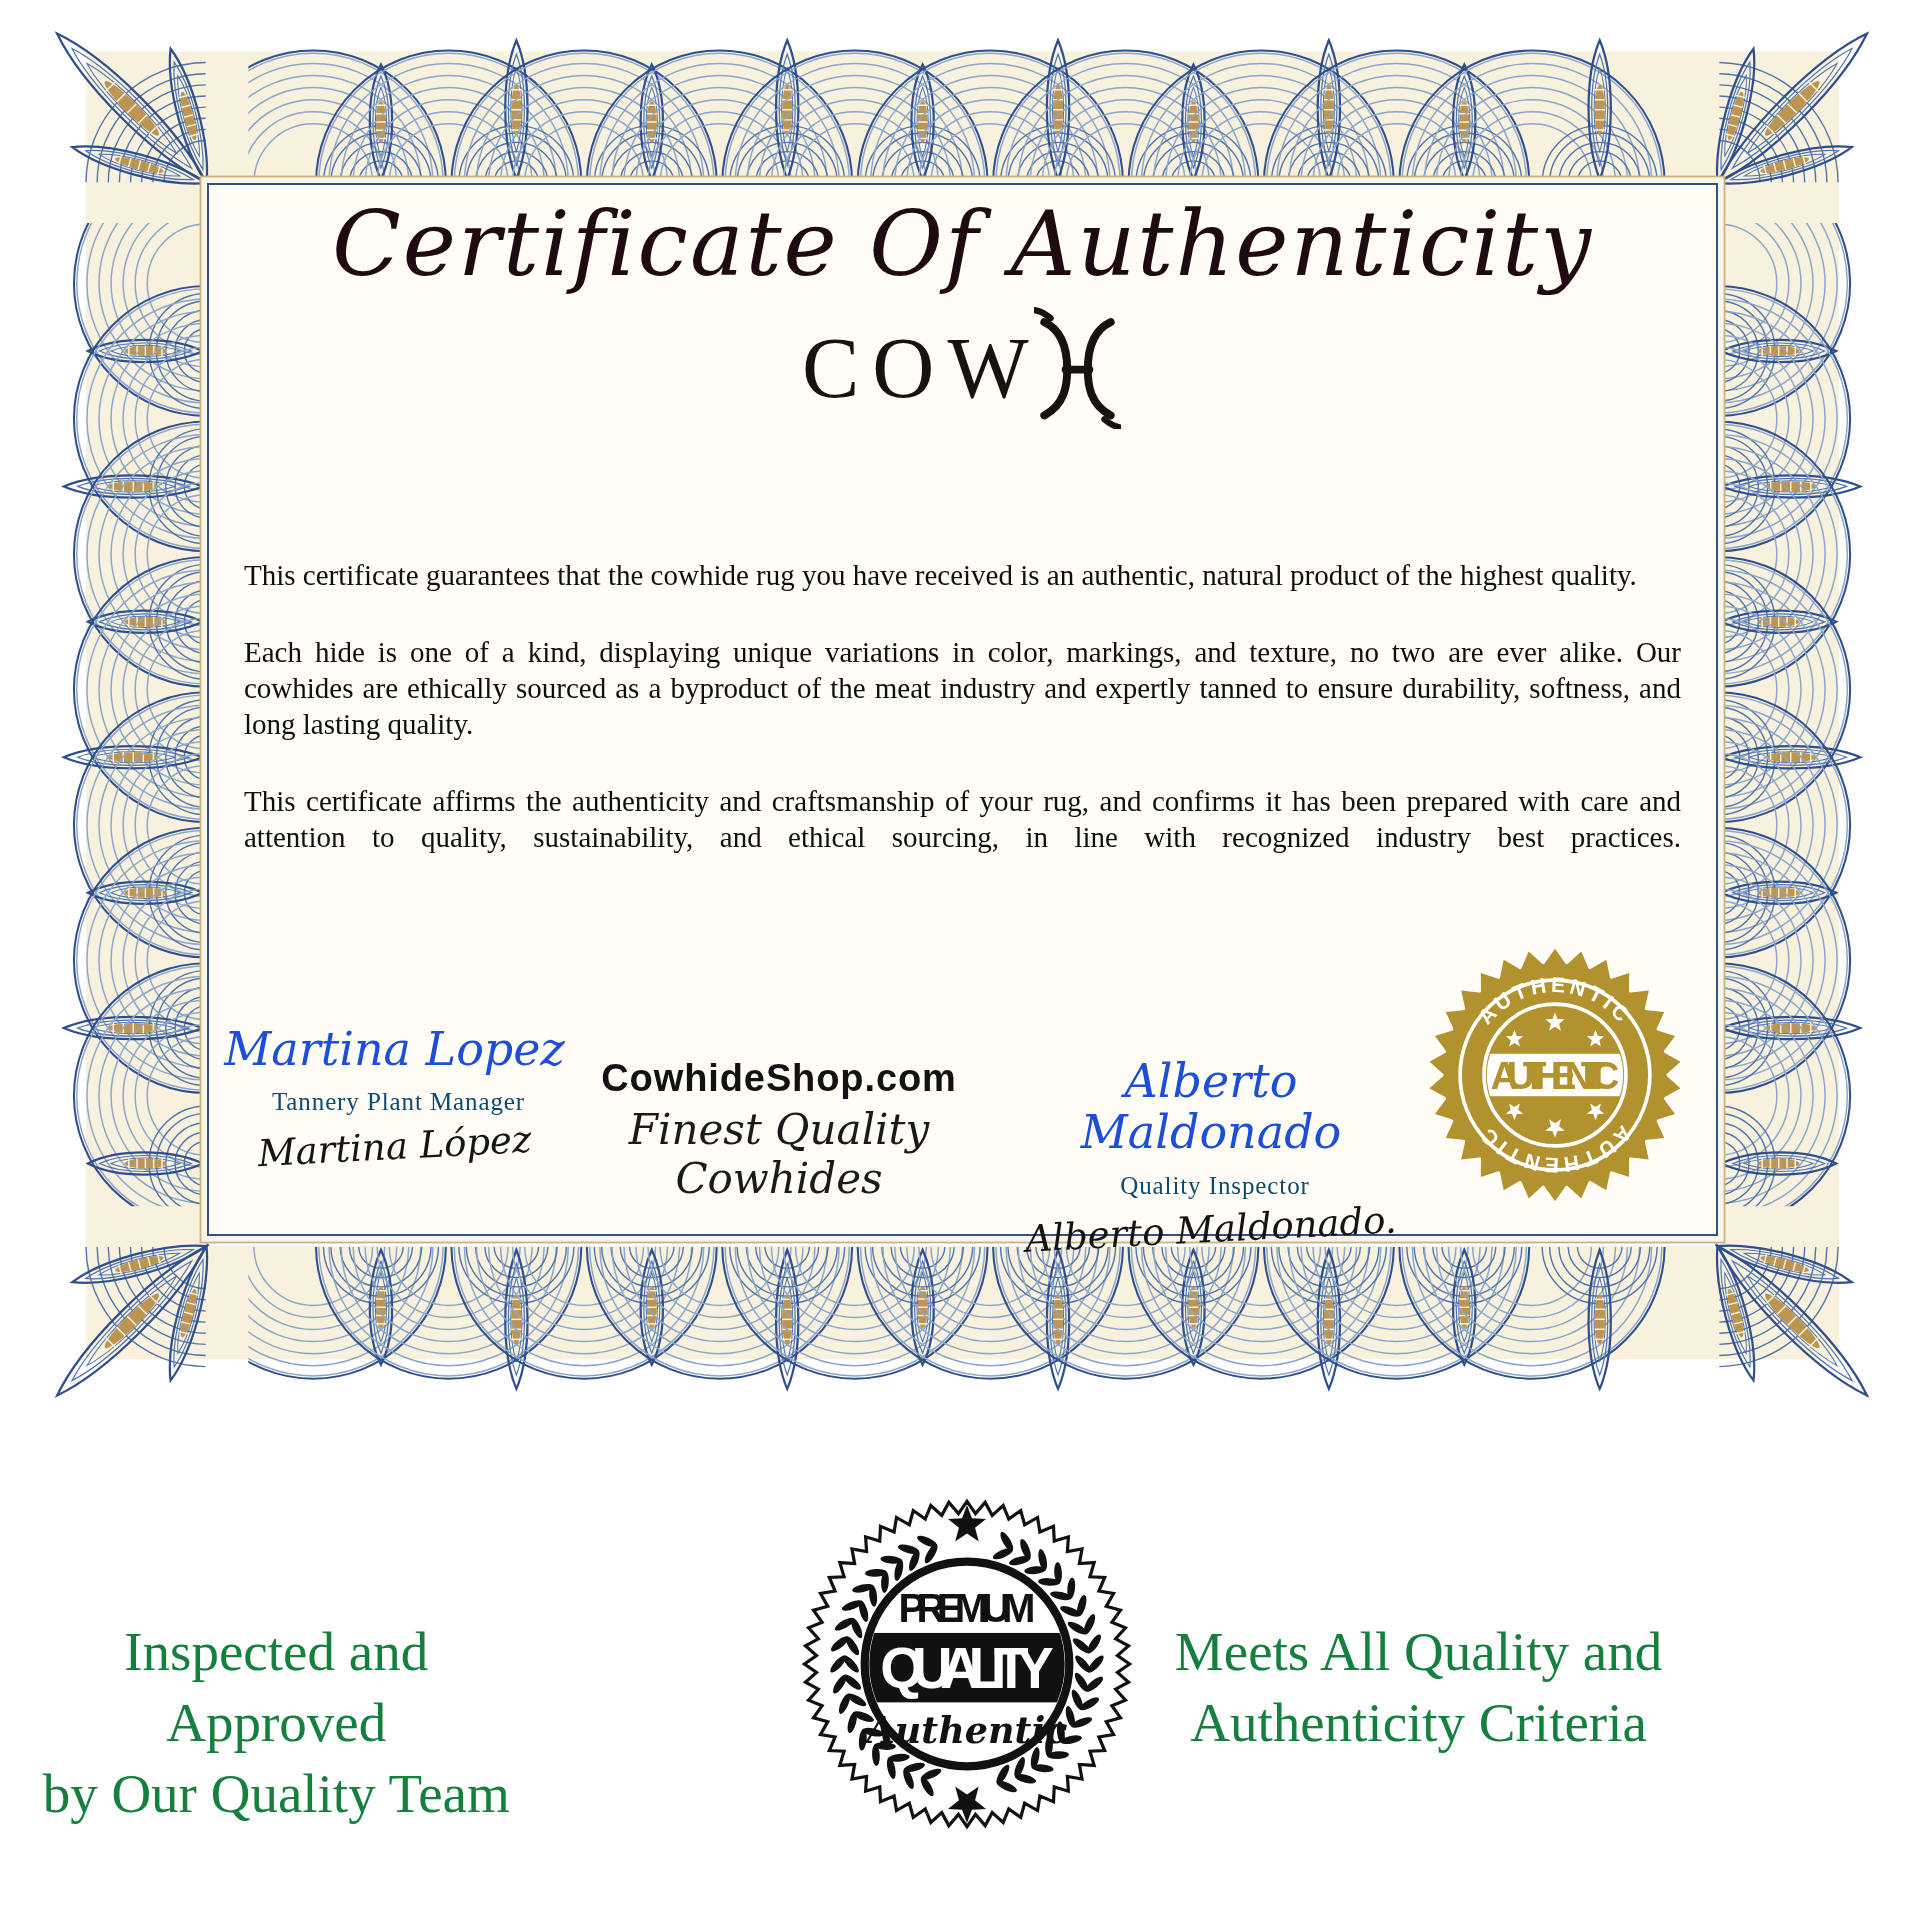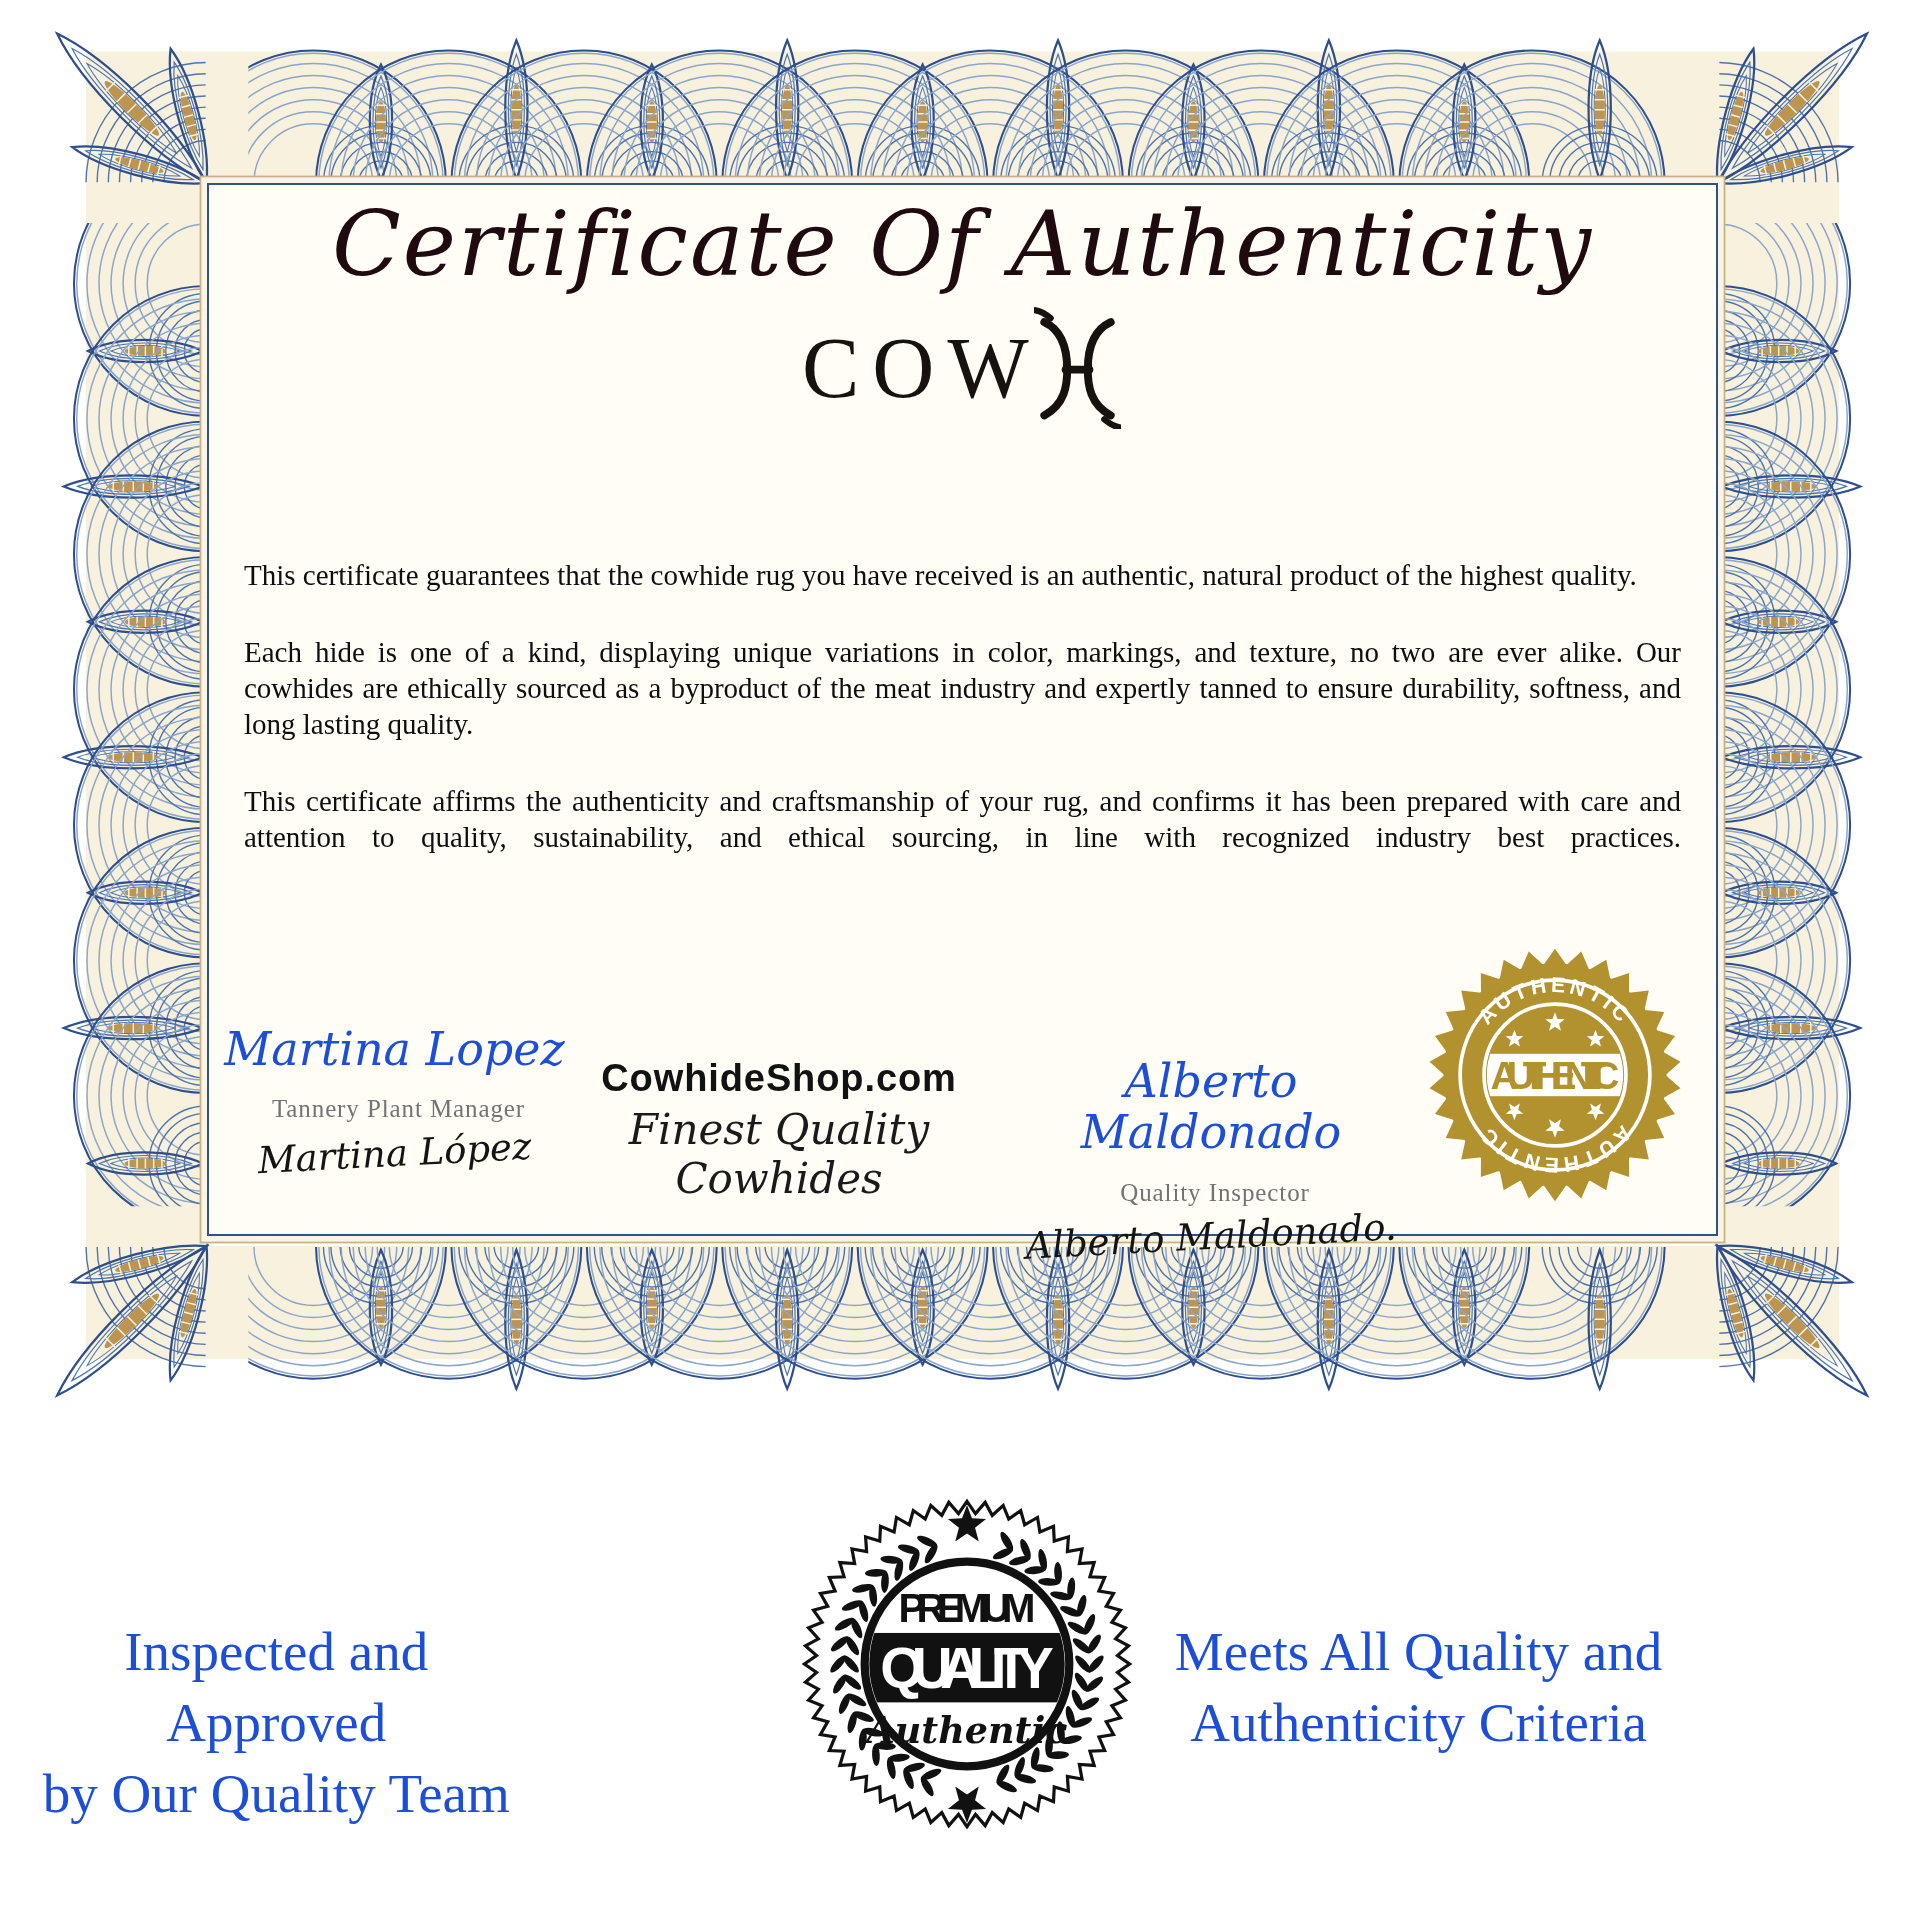--- a/index.html
+++ b/index.html
@@ -15,31 +15,31 @@
   .brand{position:absolute;top:122px;left:0;right:0;display:flex;justify-content:center;align-items:center;
     font-family:Liberation Serif, serif;font-size:86px;font-weight:400;letter-spacing:13px;color:#17120f;}
   .brand .glyph{width:87px;height:122px;margin:0 1.9px 0 -7.4px;}
   .brand .glyph svg{display:block;width:87px;height:122px;}
   .paras{position:absolute;top:372px;left:35px;right:35px;text-align:justify;
     font-size:29px;line-height:36px;color:#0e0e0e;}
   .paras p{margin:0 0 41px 0;}
   .paras p.stretch{text-align-last:justify;}
   .sig{position:absolute;text-align:center;}
   .sig-name{font-family:"DejaVu Serif",serif;font-style:italic;font-size:46px;line-height:1.12;color:#1d4ed8;}
-  .sig-role{font-size:25px;line-height:1.2;color:#737373;letter-spacing:0.9px;margin-top:19px;padding-left:8px;}
+  .sig-role{font-size:25px;line-height:1.2;color:#0c4a6e;letter-spacing:0.9px;margin-top:12px;padding-left:8px;}
   .sig-script{font-family:"DejaVu Serif",serif;font-style:italic;font-size:37px;color:#141414;
     transform:rotate(-3deg);margin-top:7.4px;}
   .sig-site{font-family:"Liberation Sans",sans-serif;font-weight:bold;font-size:38px;color:#121212;letter-spacing:0.9px;}
   .sig-tagline{font-family:"DejaVu Serif",serif;font-style:italic;font-size:42px;color:#1a1a1a;margin-top:5.6px;}
   #sig-left{left:0;top:839px;width:371px;}
   #sig-center{left:388px;top:872px;width:364px;text-align:center;}
   #sig-right{left:809px;top:871px;width:386px;}
   .seal{position:absolute;left:1217px;top:761px;width:258px;height:258px;}
   .seal svg,.badge svg{display:block;width:100%;height:100%;}
-  .footer-text{position:absolute;width:519px;text-align:center;font-size:55px;line-height:71px;color:#1d4ed8;}
+  .footer-text{position:absolute;width:519px;text-align:center;font-size:55px;line-height:71px;color:#15803d;}
   #footer-left{left:16.7px;top:1616px;}
   #footer-right{left:1159px;top:1616px;}
   .badge{position:absolute;left:798px;top:1495px;width:338px;height:338px;}
 </style>
 </head>
 <body>
 
 <div class="certificate">
   <svg id="border-art" viewBox="0 0 2000 1505" xmlns="http://www.w3.org/2000/svg">
       <defs>

